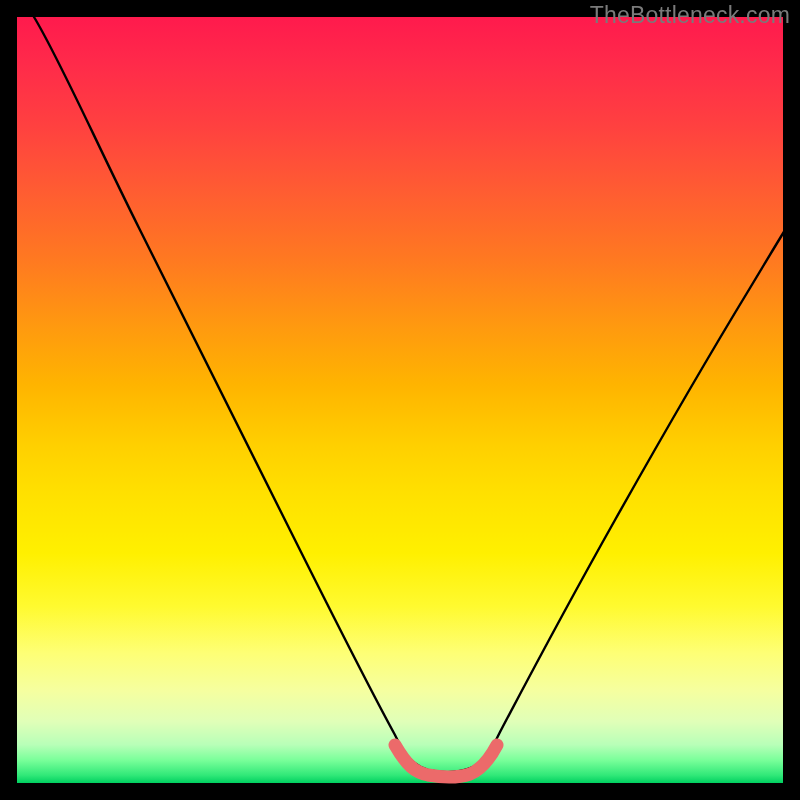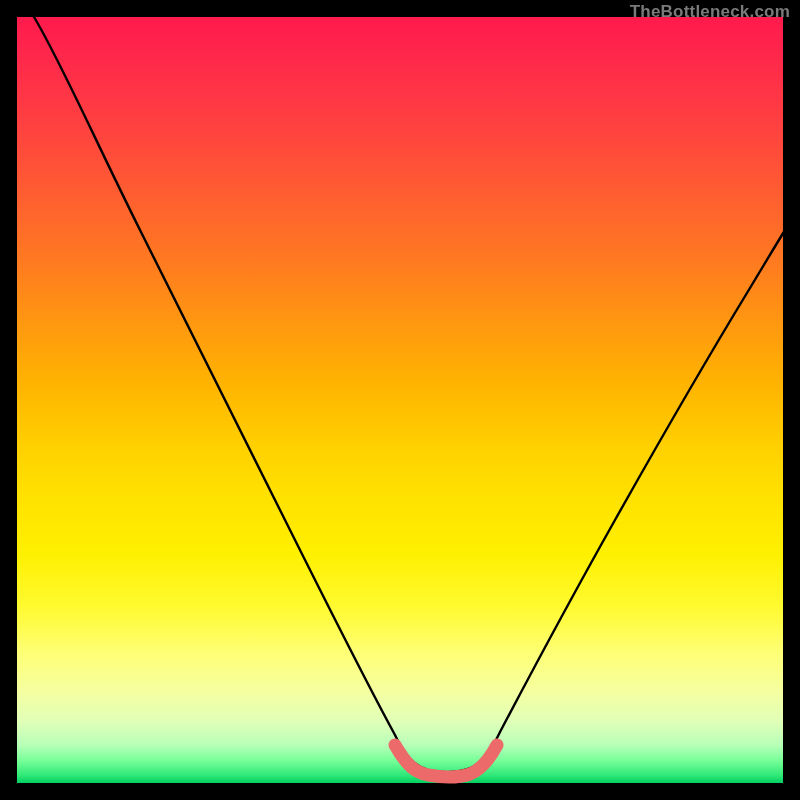--- a/index.html
+++ b/index.html
@@ -34,22 +34,22 @@
       #7aff9a 97%,
       #30e878 99%,
       #00d060 100%
     );
   }
   .watermark {
     position: absolute;
     top: 2px;
     right: 10px;
     font-family: Arial, Helvetica, sans-serif;
-    font-size: 17px;
-    font-weight: 700;
+    font-size: 23px;
+    font-weight: 400;
     color: #7a7a7a;
     letter-spacing: 0.2px;
     z-index: 5;
     text-align: right;
   }
   svg.curve {
     position: absolute;
     top: 0; left: 0;
     width: 800px; height: 800px;
     pointer-events: none;

